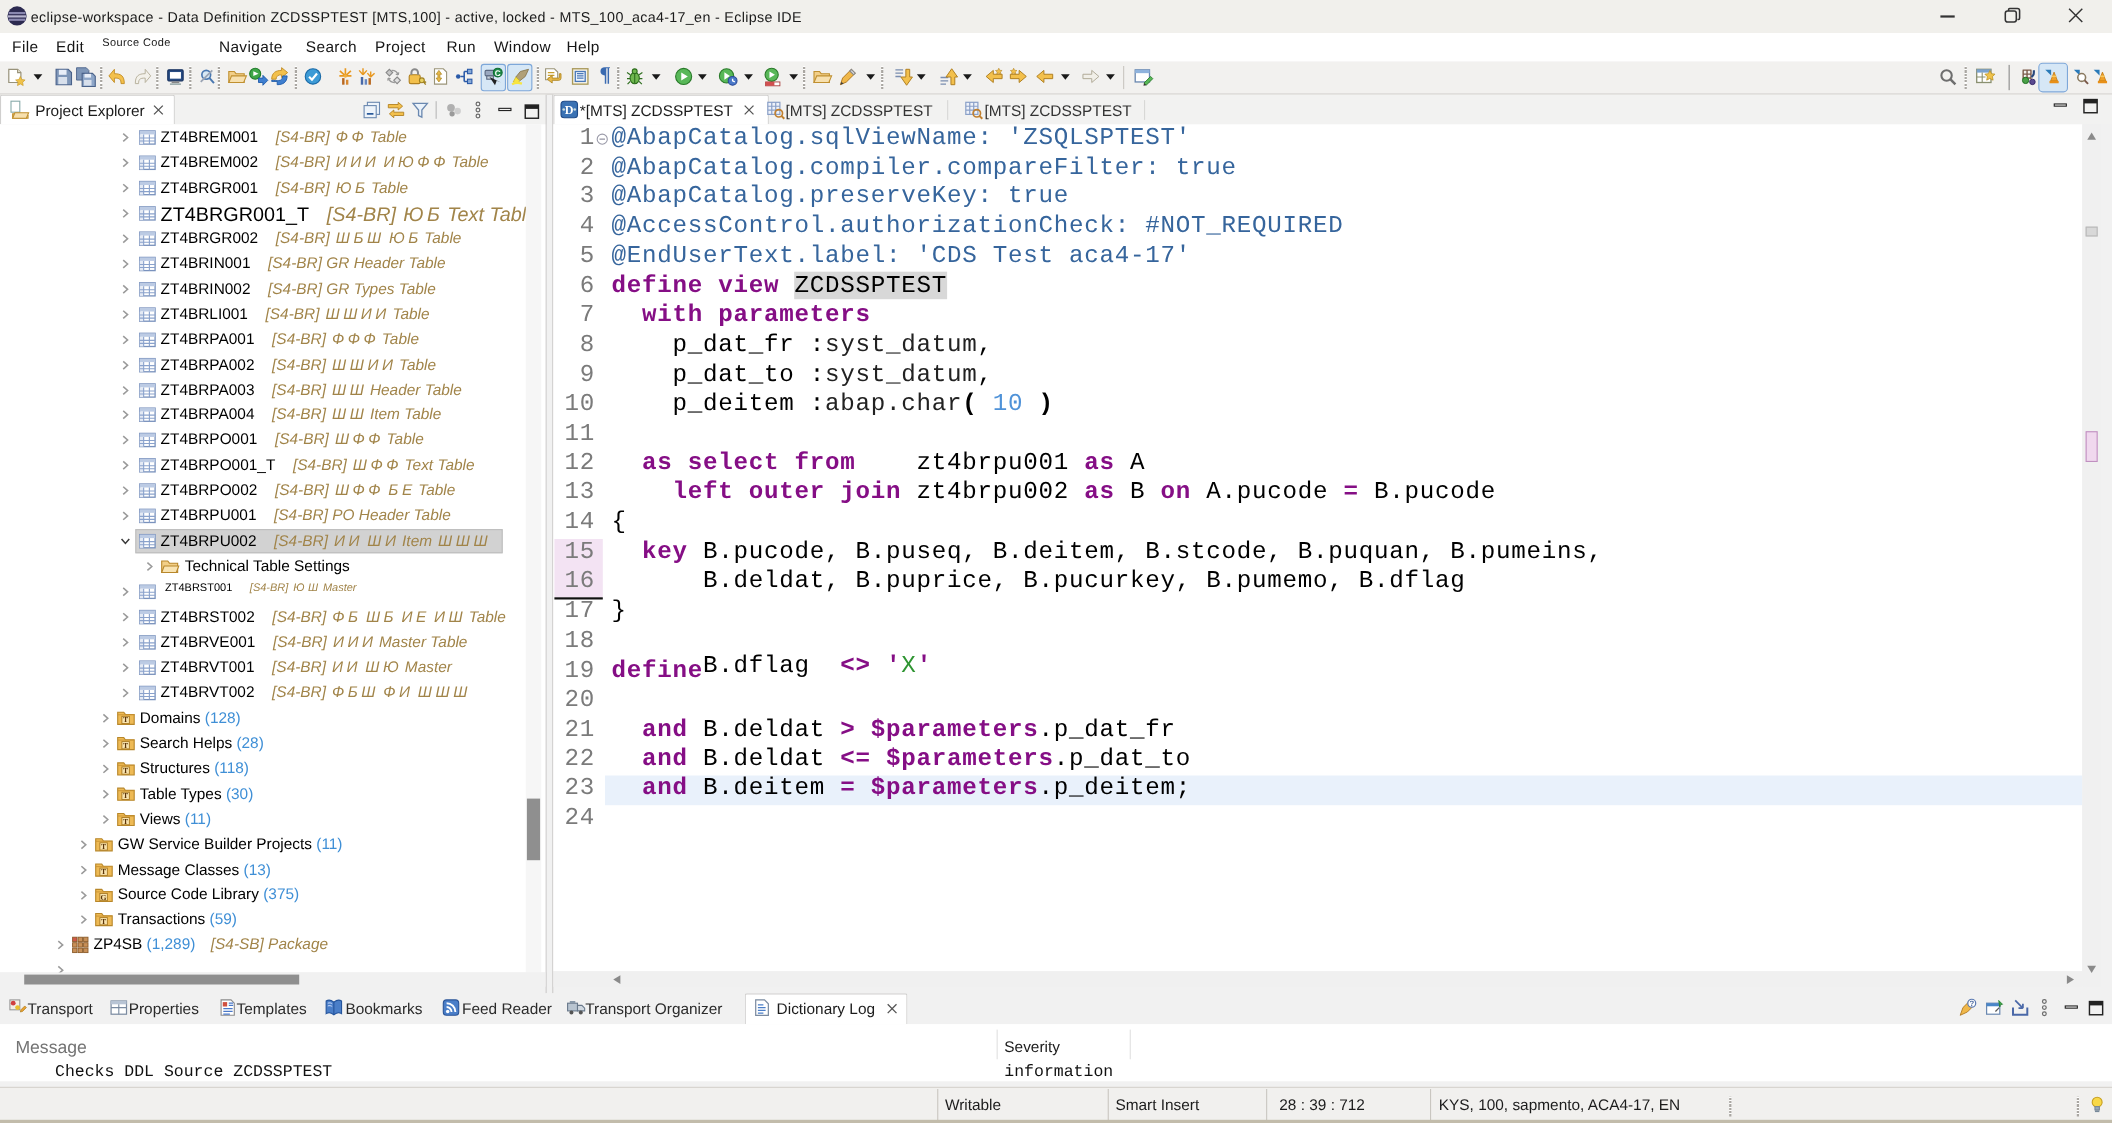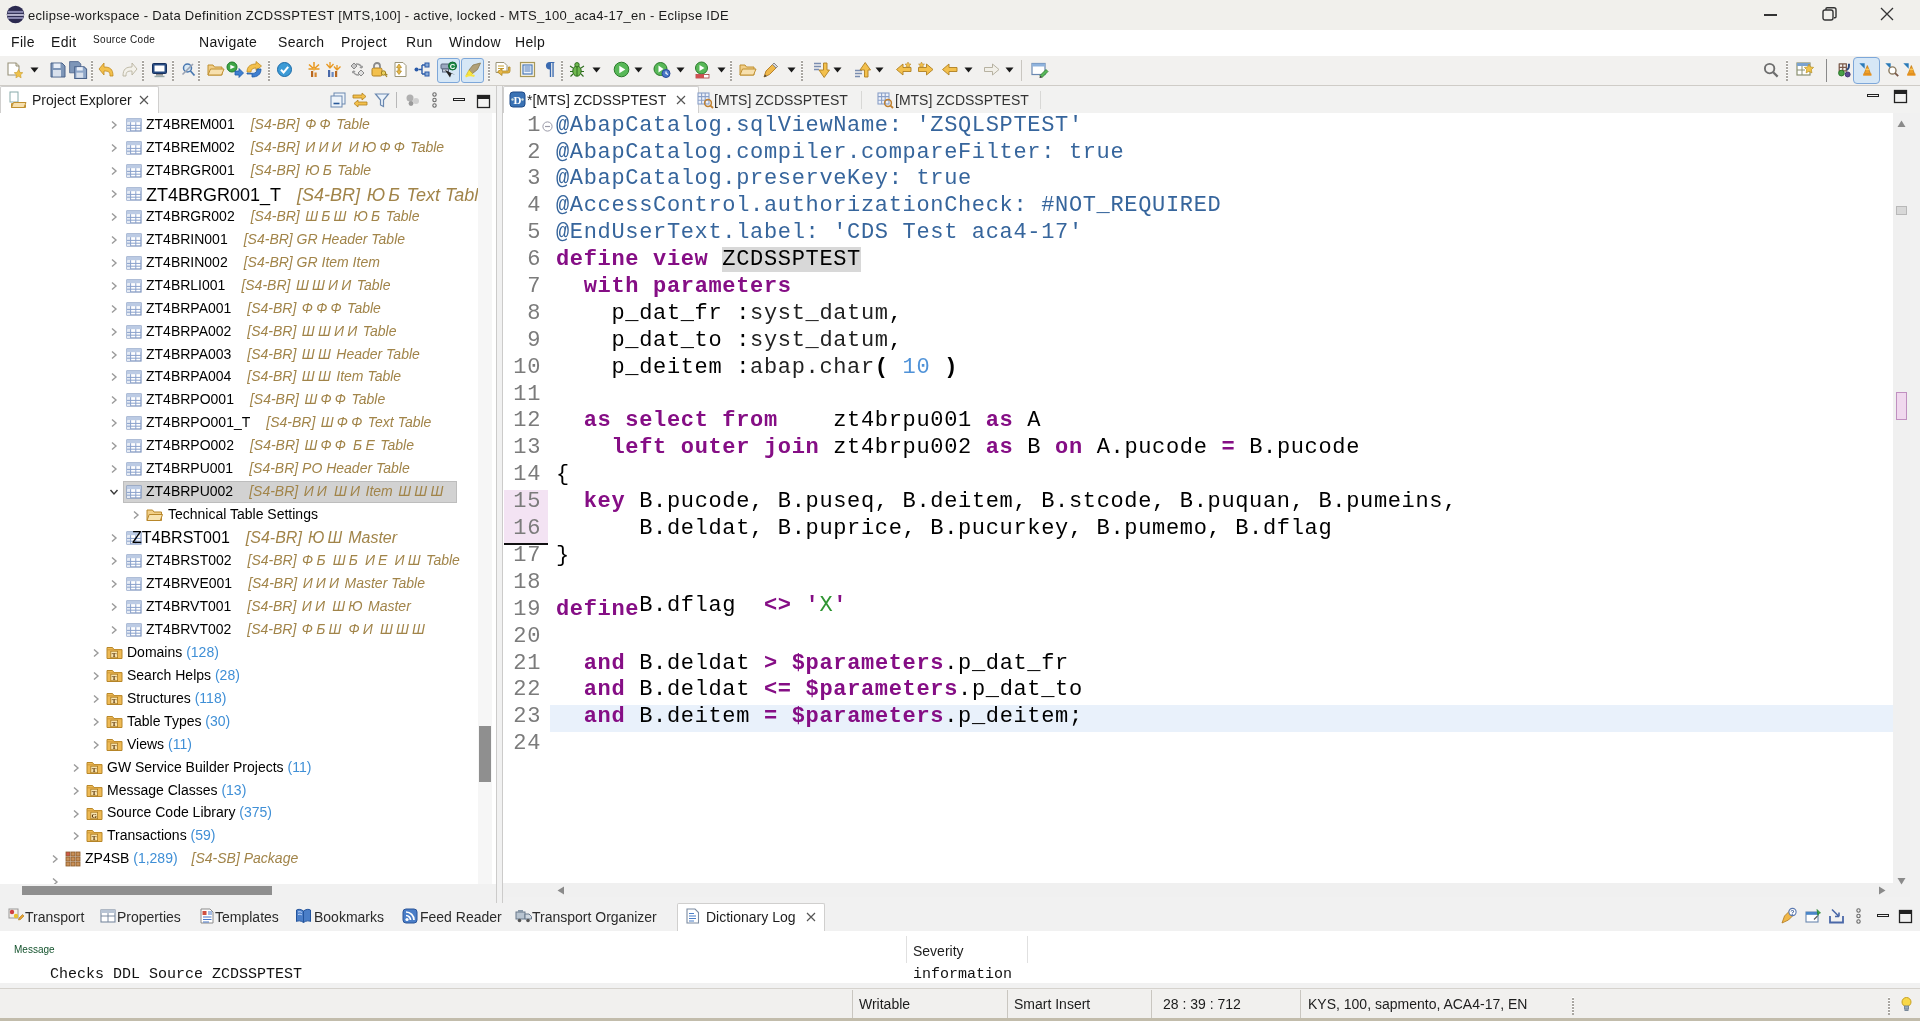--- a/index.html
+++ b/index.html
@@ -418,21 +418,21 @@
 <div class="tx" style="left:146px;top:231px;font-size:14px;color:#000">ZT4BRIN001<span style="display:inline-block;width:16px"></span><span class="desc">[S4-BR] GR Header Table</span></div>
 <svg class="ab" style="left:109px;top:257.7px" width="10" height="10" viewBox="0 0 10 10">
     <path d="M3 1.5 L7 5 L3 8.5" fill="none" stroke="#9a9a9a" stroke-width="1.4"></path>
   </svg>
 <svg class="ab" style="left:126px;top:254.7px" width="16" height="16" viewBox="0 0 16 16">
     <rect x="1" y="2" width="14" height="12" fill="#fff" stroke="#7a92bd" stroke-width="1.2"></rect>
     <rect x="1" y="2" width="14" height="3.2" fill="#bccbe4"></rect>
     <rect x="1" y="5.2" width="3.6" height="8.8" fill="#e4eaf4"></rect>
     <path d="M1 8.4 h14 M1 11.2 h14 M4.6 5.2 v8.8 M9.8 5.2 v8.8" stroke="#8aa2cc" stroke-width="1"></path>
   </svg>
-<div class="tx" style="left:146px;top:254px;font-size:14px;color:#000">ZT4BRIN002<span style="display:inline-block;width:16px"></span><span class="desc">[S4-BR] GR Item Item</span></div>
+<div class="tx" style="left:146px;top:254px;font-size:14px;color:#000">ZT4BRIN002<span style="display:inline-block;width:16px"></span><span class="desc">[S4-BR] GR Types Table</span></div>
 <svg class="ab" style="left:109px;top:280.65px" width="10" height="10" viewBox="0 0 10 10">
     <path d="M3 1.5 L7 5 L3 8.5" fill="none" stroke="#9a9a9a" stroke-width="1.4"></path>
   </svg>
 <svg class="ab" style="left:126px;top:277.65px" width="16" height="16" viewBox="0 0 16 16">
     <rect x="1" y="2" width="14" height="12" fill="#fff" stroke="#7a92bd" stroke-width="1.2"></rect>
     <rect x="1" y="2" width="14" height="3.2" fill="#bccbe4"></rect>
     <rect x="1" y="5.2" width="3.6" height="8.8" fill="#e4eaf4"></rect>
     <path d="M1 8.4 h14 M1 11.2 h14 M4.6 5.2 v8.8 M9.8 5.2 v8.8" stroke="#8aa2cc" stroke-width="1"></path>
   </svg>
 <div class="tx" style="left:146px;top:277px;font-size:14px;color:#000">ZT4BRLI001<span style="display:inline-block;width:16px"></span><span class="desc">[S4-BR] <span class="fkk">Ш</span><span class="fkk">Ш</span><span class="fkk">И</span><span class="fkk">И</span> Table</span></div>
@@ -537,21 +537,21 @@
 <div class="tx" style="left:168px;top:506px;font-size:14px;color:#000">Technical Table Settings</div>
 <svg class="ab" style="left:109px;top:533.0999999999999px" width="10" height="10" viewBox="0 0 10 10">
     <path d="M3 1.5 L7 5 L3 8.5" fill="none" stroke="#9a9a9a" stroke-width="1.4"></path>
   </svg>
 <svg class="ab" style="left:126px;top:530.0999999999999px" width="16" height="16" viewBox="0 0 16 16">
     <rect x="1" y="2" width="14" height="12" fill="#fff" stroke="#7a92bd" stroke-width="1.2"></rect>
     <rect x="1" y="2" width="14" height="3.2" fill="#bccbe4"></rect>
     <rect x="1" y="5.2" width="3.6" height="8.8" fill="#e4eaf4"></rect>
     <path d="M1 8.4 h14 M1 11.2 h14 M4.6 5.2 v8.8 M9.8 5.2 v8.8" stroke="#8aa2cc" stroke-width="1"></path>
   </svg>
-<div class="tx" style="left:132px;top:529px;font-size:16px;color:#000">ZT4BRST001<span style="display:inline-block;width:16px"></span><span class="desc">[S4-BR] <span class="fkk">Ю</span><span class="fkk">Ш</span> Master</span></div>
+<div class="tx" style="left:150px;top:529px;font-size:10px;color:#000">ZT4BRST001<span style="display:inline-block;width:16px"></span><span class="desc">[S4-BR] <span class="fkk">Ю</span><span class="fkk">Ш</span> Master</span></div>
 <svg class="ab" style="left:109px;top:556.05px" width="10" height="10" viewBox="0 0 10 10">
     <path d="M3 1.5 L7 5 L3 8.5" fill="none" stroke="#9a9a9a" stroke-width="1.4"></path>
   </svg>
 <svg class="ab" style="left:126px;top:553.05px" width="16" height="16" viewBox="0 0 16 16">
     <rect x="1" y="2" width="14" height="12" fill="#fff" stroke="#7a92bd" stroke-width="1.2"></rect>
     <rect x="1" y="2" width="14" height="3.2" fill="#bccbe4"></rect>
     <rect x="1" y="5.2" width="3.6" height="8.8" fill="#e4eaf4"></rect>
     <path d="M1 8.4 h14 M1 11.2 h14 M4.6 5.2 v8.8 M9.8 5.2 v8.8" stroke="#8aa2cc" stroke-width="1"></path>
   </svg>
 <div class="tx" style="left:146px;top:552px;font-size:14px;color:#000">ZT4BRST002<span style="display:inline-block;width:16px"></span><span class="desc">[S4-BR] <span class="fkk">Ф</span><span class="fkk">Б</span> <span class="fkk">Ш</span><span class="fkk">Б</span> <span class="fkk">И</span><span class="fkk">Е</span> <span class="fkk">И</span><span class="fkk">Ш</span> Table</span></div>
@@ -879,21 +879,21 @@
       <circle cx="2.5" cy="8" r="1.7"></circle>
       <circle cx="2.5" cy="13.5" r="1.7"></circle>
     </g>
   </svg>
 <div class="ab" style="left:1877px;top:914px;width:12px;height:3px;border:1px solid #222"></div>
 <svg class="ab" style="left:1899px;top:910px" width="13" height="13" viewBox="0 0 13 13">
     <rect x="0.5" y="0.5" width="12" height="12" fill="none" stroke="#222" stroke-width="1.3"></rect>
     <rect x="0.5" y="0.5" width="12" height="3.5" fill="#222"></rect>
   </svg>
 <div class="ab" style="left:0;top:931px;width:1920px;height:52px;background:#fff"></div>
-<div class="tx" style="left:14px;top:944px;font-size:10px;color:#14532d">Message</div>
+<div class="tx" style="left:14px;top:944px;font-size:16px;color:#737373">Message</div>
 <div class="tx" style="left:913px;top:943px;font-size:14px;color:#1c1c1c">Severity</div>
 <div class="ab" style="left:906px;top:936px;width:1px;height:27px;background:#e0e0e0"></div>
 <div class="ab" style="left:1027px;top:936px;width:1px;height:27px;background:#e0e0e0"></div>
 <div class="tx mono" style="left:50px;top:966px;font-size:15px;color:#111">Checks DDL Source ZCDSSPTEST</div>
 <div class="tx mono" style="left:913px;top:966px;font-size:15px;color:#111">information</div>
 <div class="ab" style="left:0;top:988px;width:1920px;height:33px;background:#f1f0ee;border-top:1px solid #d5d2cd"></div>
 <div class="tx" style="left:859px;top:996px;font-size:14px;color:#1c1c1c">Writable</div>
 <div class="tx" style="left:1014px;top:996px;font-size:14px;color:#1c1c1c">Smart Insert</div>
 <div class="tx" style="left:1163px;top:996px;font-size:14px;color:#1c1c1c">28 : 39 : 712</div>
 <div class="tx" style="left:1308px;top:996px;font-size:14px;color:#1c1c1c">KYS, 100, sapmento, ACA4-17, EN</div>

